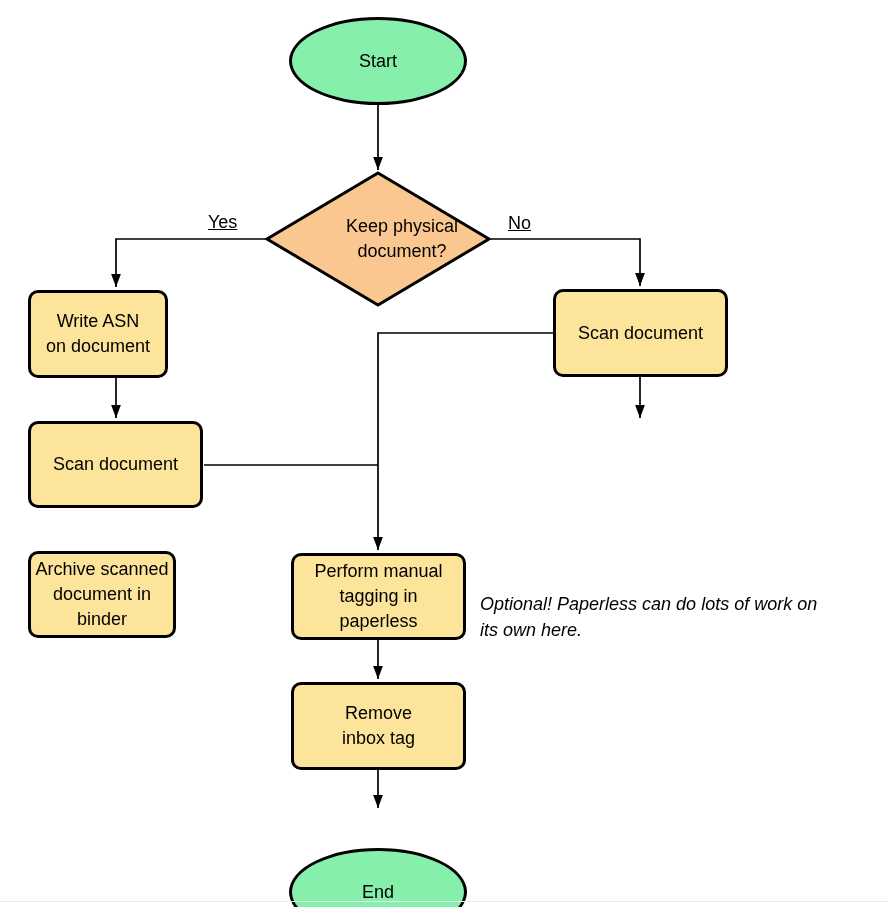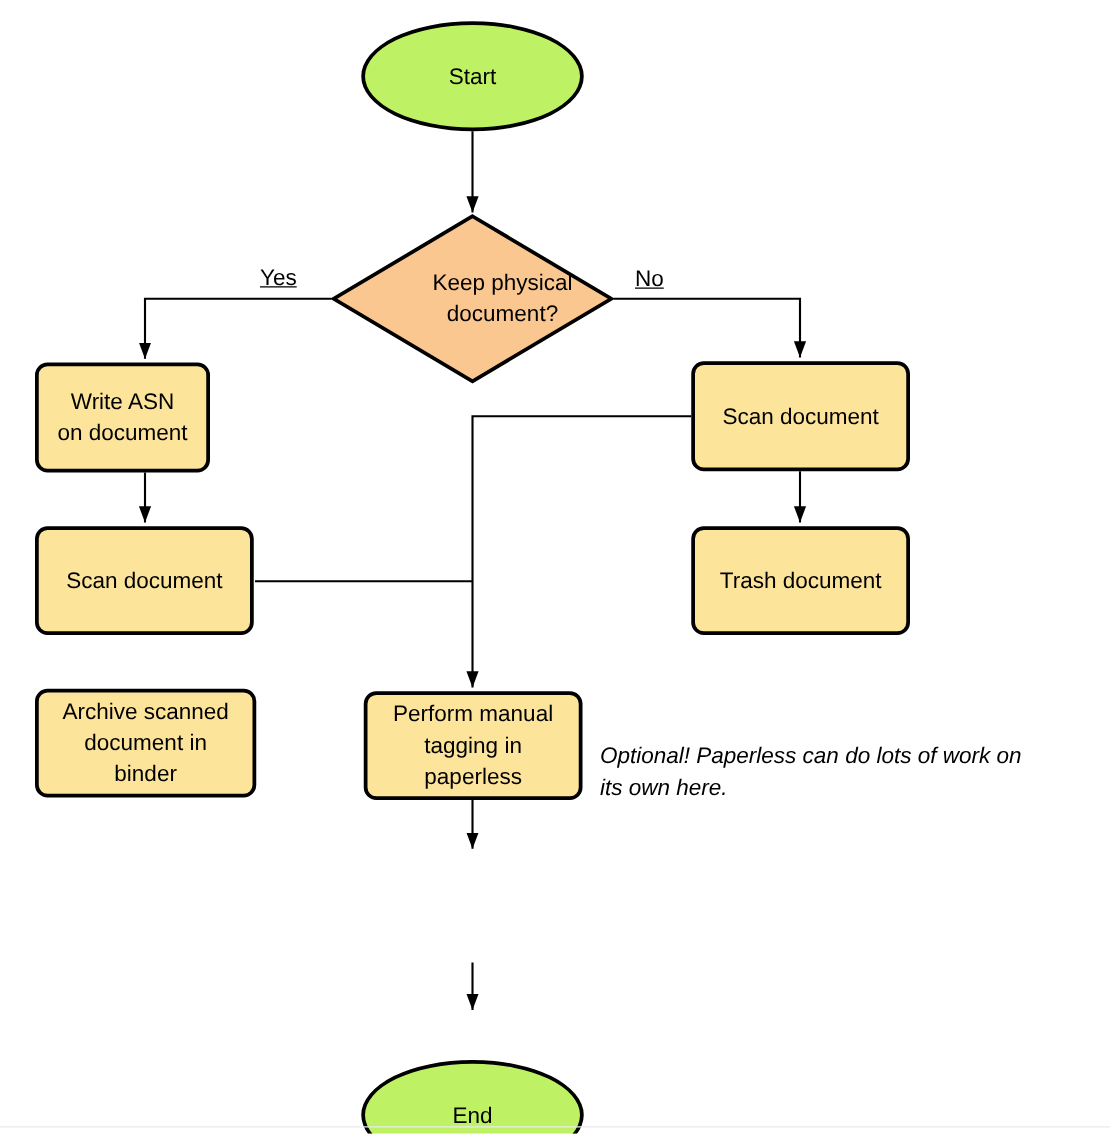--- a/index.html
+++ b/index.html
@@ -26,21 +26,21 @@
     font-size: 18px;
     line-height: 25px;
     white-space: pre-line;
   }
   .process {
     background: #fde49b;
     border: 3px solid #000000;
     border-radius: 10px;
   }
   .terminator {
-    background: #bef264;
+    background: #86efac;
     border: 3px solid #000000;
     border-radius: 50%;
   }
   .diamond-wrap {
     background: transparent;
     border: none;
   }
   .diamond-wrap svg {
     position: absolute;
     left: 0; top: 0;
@@ -109,40 +109,41 @@
 
   <div class="node process" style="left:28px; top:290px; width:140px; height:88px;">
     <span class="label">Write ASN
 on document</span>
   </div>
 
   <div class="node process" style="left:28px; top:421px; width:175px; height:87px;">
     <span class="label">Scan document</span>
   </div>
 
-  <div class="node process" style="left:28px; top:551px; width:177px; height:87px;">
+  <div class="node process" style="left:28px; top:551px; width:148px; height:87px;">
     <span class="label">Archive scanned
 document in
 binder</span>
   </div>
 
   <div class="node process" style="left:553px; top:289px; width:175px; height:88px;">
     <span class="label">Scan document</span>
   </div>
 
-  <div class="node process" style="left:553px; top:421px; width:175px; height:87px;">
-    <span class="label">Trash document</span>
-  </div>
 
   <div class="node process" style="left:291px; top:553px; width:175px; height:87px;">
     <span class="label">Perform manual
 tagging in
 paperless</span>
   </div>
 
+  <div class="node process" style="left:291px; top:682px; width:175px; height:88px;">
+    <span class="label">Remove
+inbox tag</span>
+  </div>
 
   <div class="node terminator" style="left:289px; top:848px; width:178px; height:88px;">
     <span class="label">End</span>
   </div>
 
   <span class="edge-label" style="left:208px; top:211px;text-decoration:underline;">Yes</span>
   <span class="edge-label" style="left:508px; top:212px;text-decoration:underline;">No</span>
 
   <div class="annotation" style="left:480px; top:591px; width:404px;">Optional! Paperless can do lots of work on
 its own here.</div>

